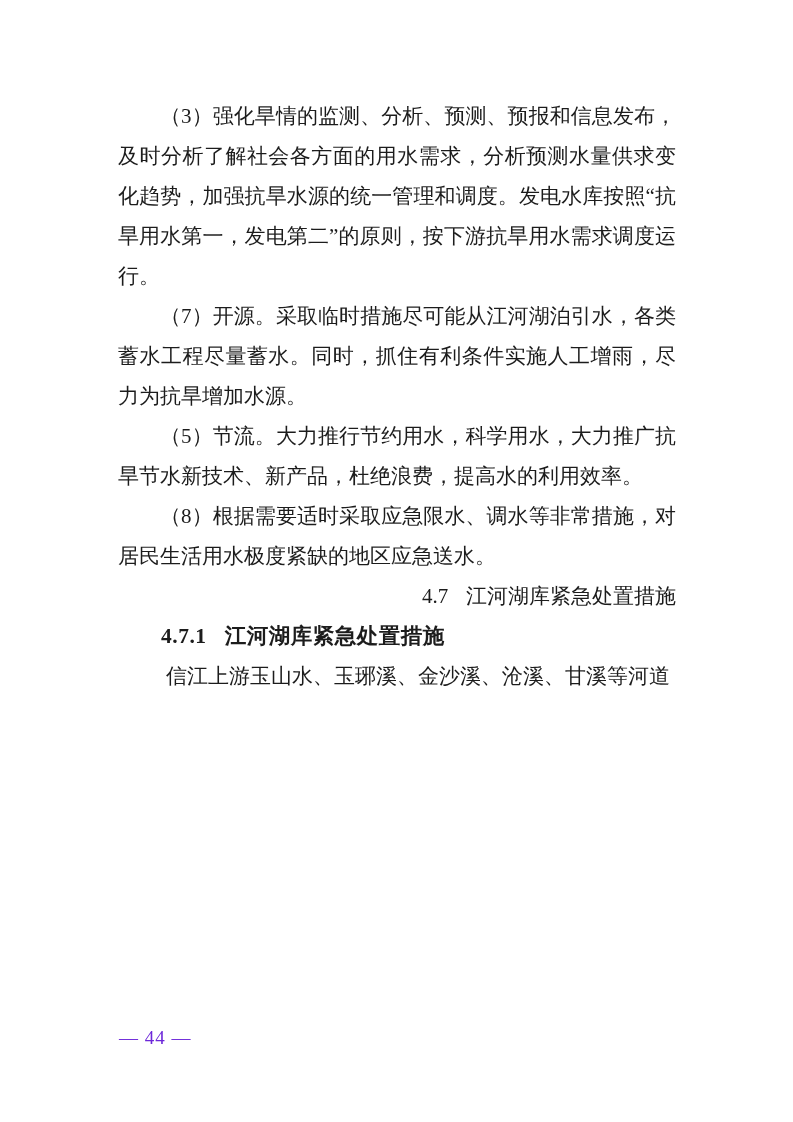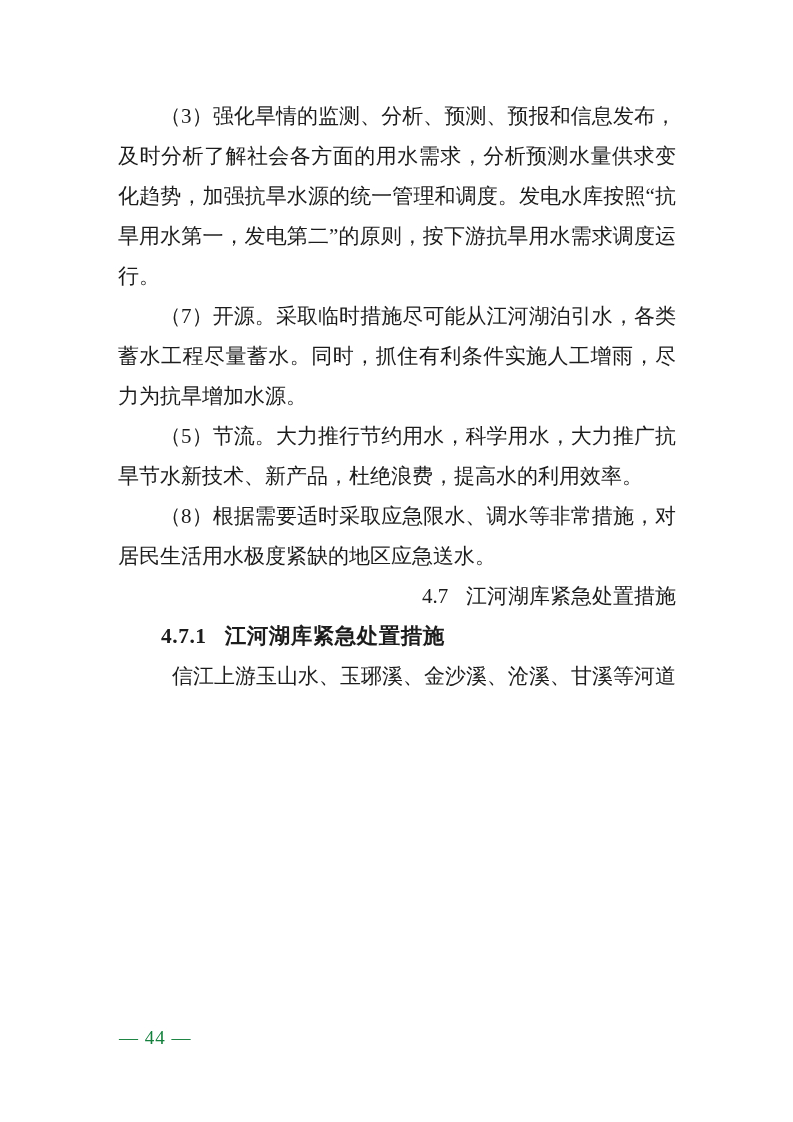--- a/index.html
+++ b/index.html
@@ -24,21 +24,21 @@
     line-height: 40px;
     color: #1c1c1c;
     text-align: justify;
     text-justify: inter-ideograph;
   }
   .content p {
     margin: 0;
     text-indent: 2em;
   }
   .content p.last-line {
-    text-align: right;
+    text-align: center;
   }
   .content h2 {
     margin: 0;
     font-size: 21px;
     font-weight: 400;
     line-height: 40px;
     text-indent: 2em;
     text-align: right;
   }
   .content h3 {
@@ -53,21 +53,21 @@
   .hnum {
     margin-right: 0.85em;
   }
   .footer {
     position: absolute;
     left: 119px;
     top: 1026px;
     font-family: "Liberation Serif", "DejaVu Serif", serif;
     font-size: 19px;
     line-height: 24px;
-    color: #15803d;
+    color: #6d28d9;
     letter-spacing: 1px;
   }
 </style>
 </head>
 <body>
 
 <div class="page">
   <div class="content">
     <p>（3）强化旱情的监测、分析、预测、预报和信息发布，及时分析了解社会各方面的用水需求，分析预测水量供求变化趋势，加强抗旱水源的统一管理和调度。发电水库按照“抗旱用水第一，发电第二”的原则，按下游抗旱用水需求调度运行。</p>
     <p>（7）开源。采取临时措施尽可能从江河湖泊引水，各类蓄水工程尽量蓄水。同时，抓住有利条件实施人工增雨，尽力为抗旱增加水源。</p>

